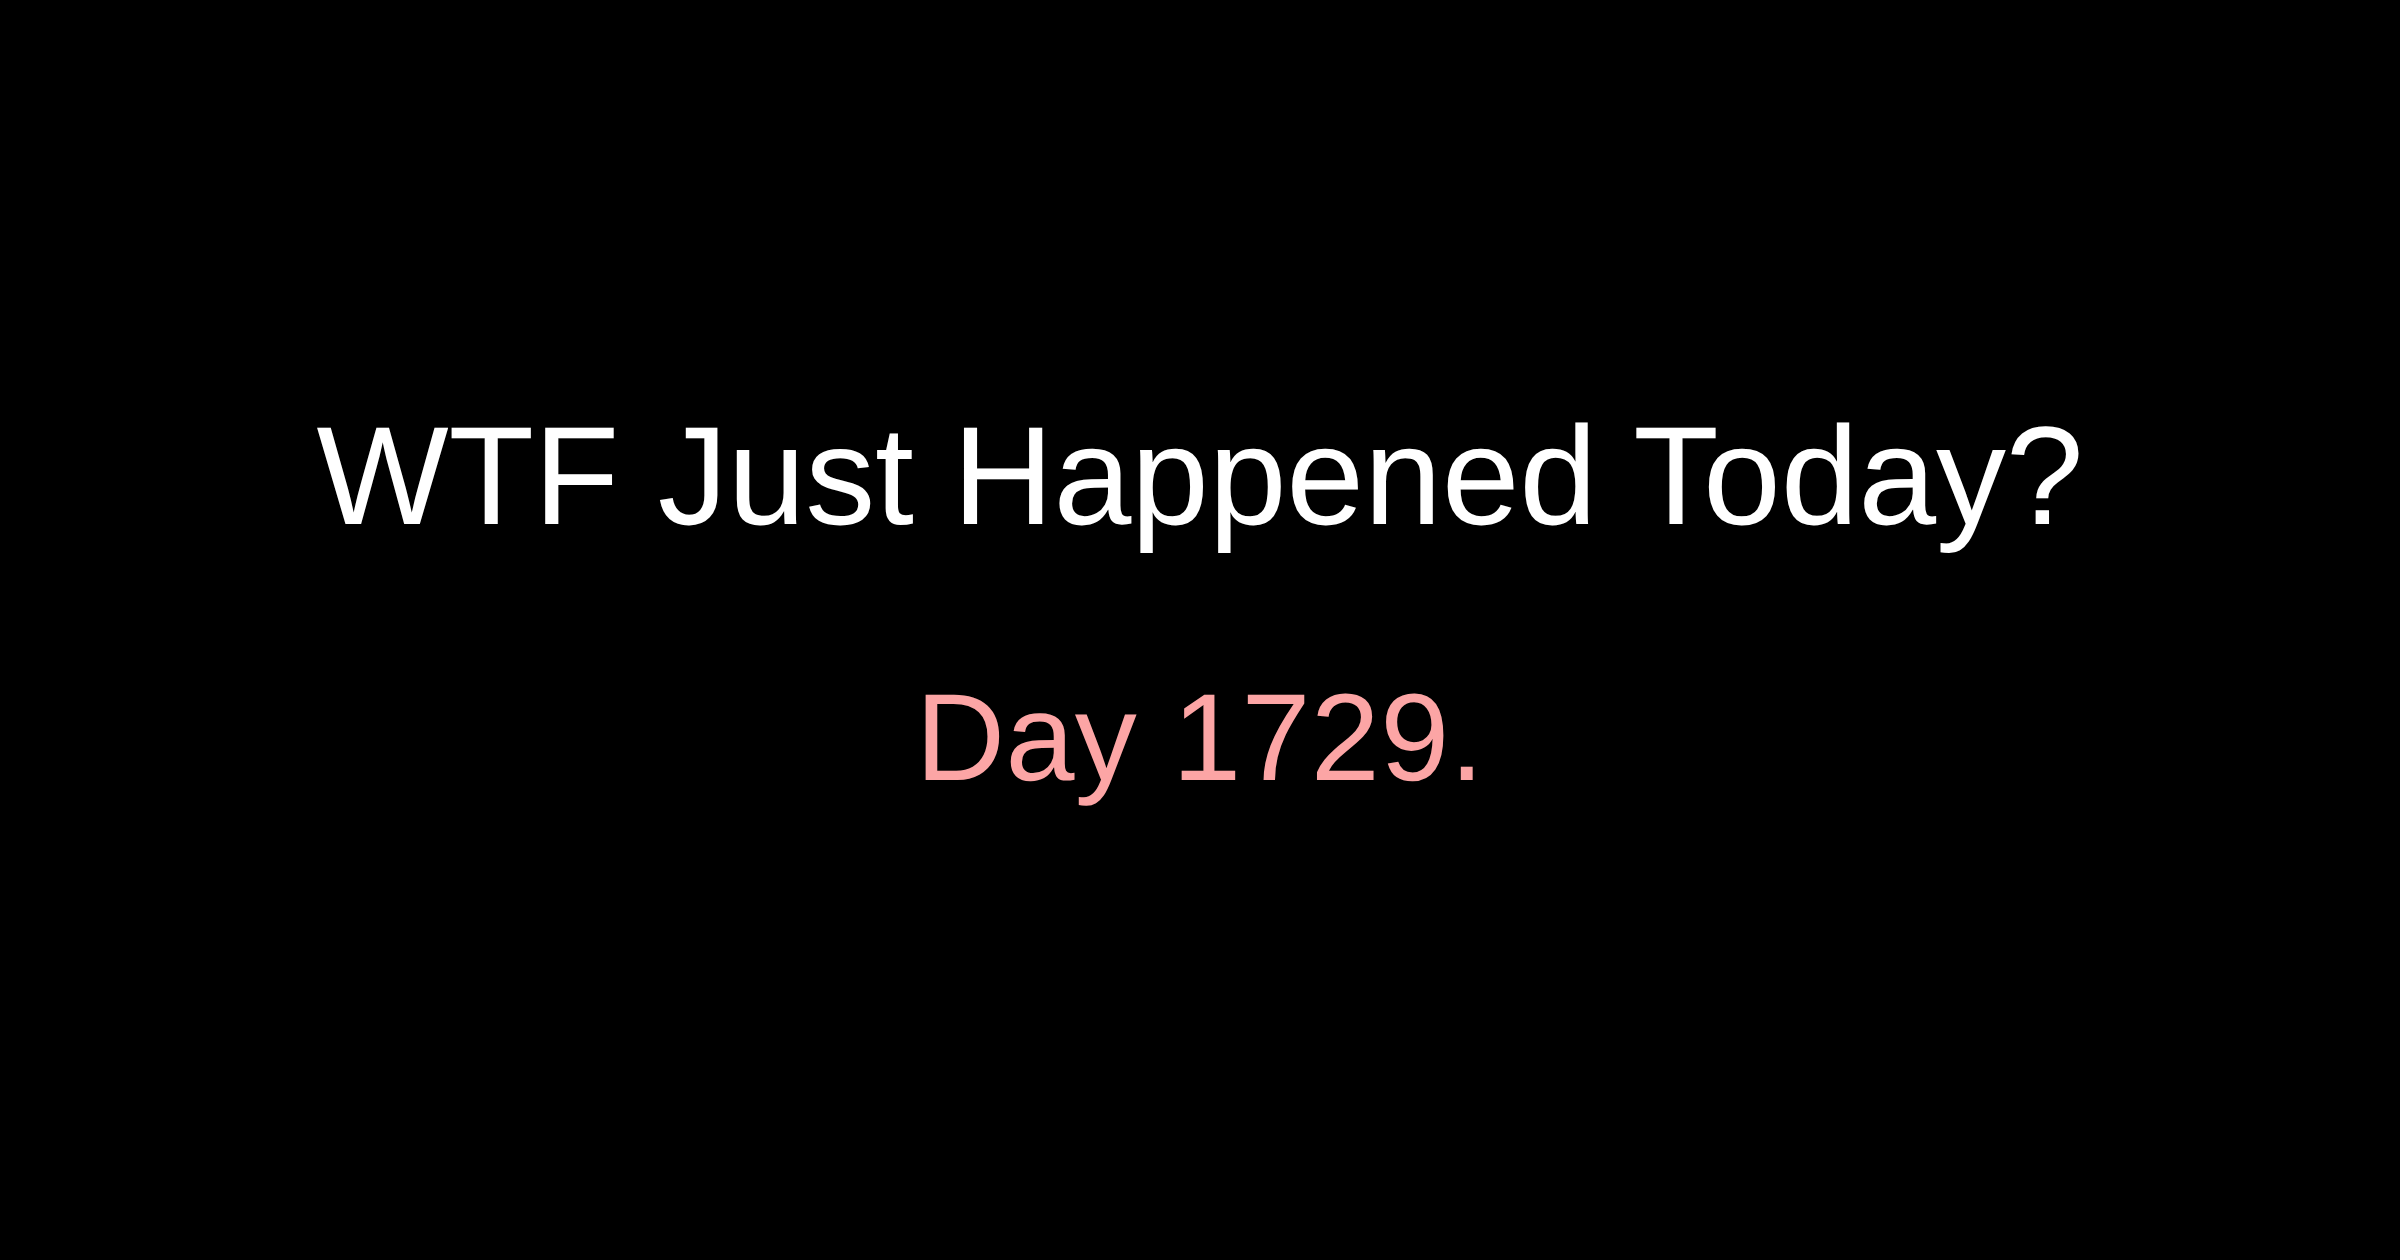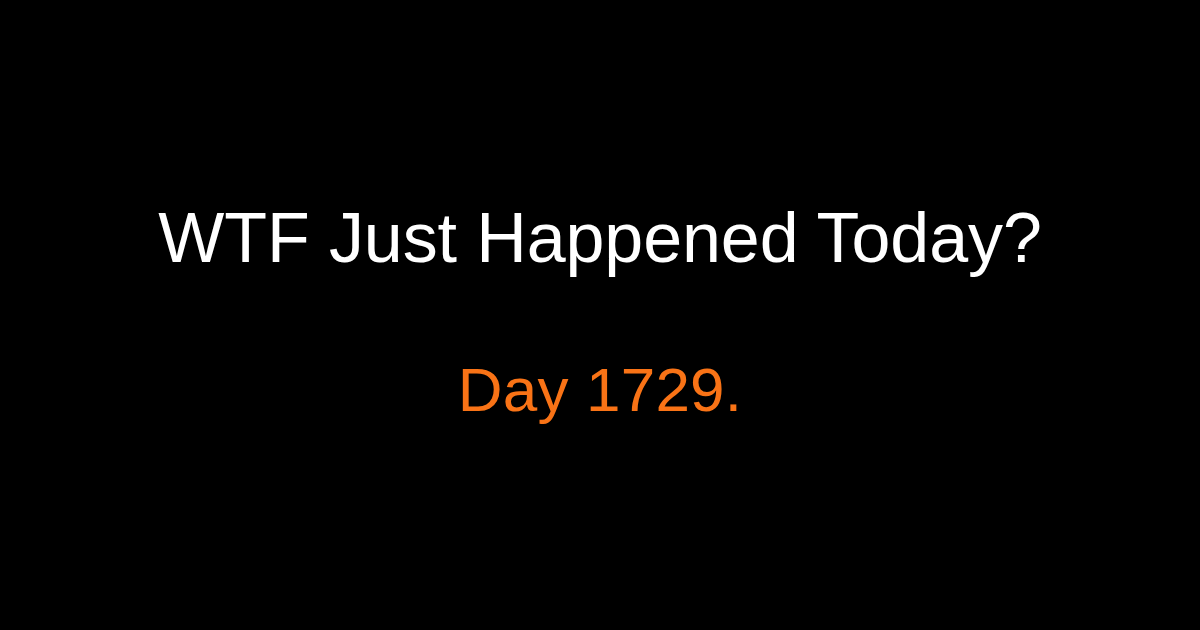--- a/index.html
+++ b/index.html
@@ -31,40 +31,39 @@
     position: absolute;
     left: 0;
     top: 0;
     width: 1200px;
     height: 630px;
     display: flex;
     flex-direction: column;
     align-items: center;
     justify-content: flex-start;
     text-align: center;
-    gap: 20px;
   }
 
   .headline {
     margin: 0;
     padding: 0;
     color: #ffffff;
     font-family: "Liberation Sans", sans-serif;
     font-size: 70px;
     font-weight: 400;
     line-height: 1;
     letter-spacing: -0.1px;
     white-space: nowrap;
     margin-top: 203px;      
   }
 
   .subline {
     margin: 10px;
     padding: 0;
-    color: #f97316;
+    color: #fca5a5;
     font-family: "Liberation Sans", sans-serif;
     font-size: 62px;
     font-weight: 300;
     line-height: 1;
     letter-spacing: 0.2px;
     white-space: nowrap;
     margin-top: 66px;       
   }
 </style>
 </head>

